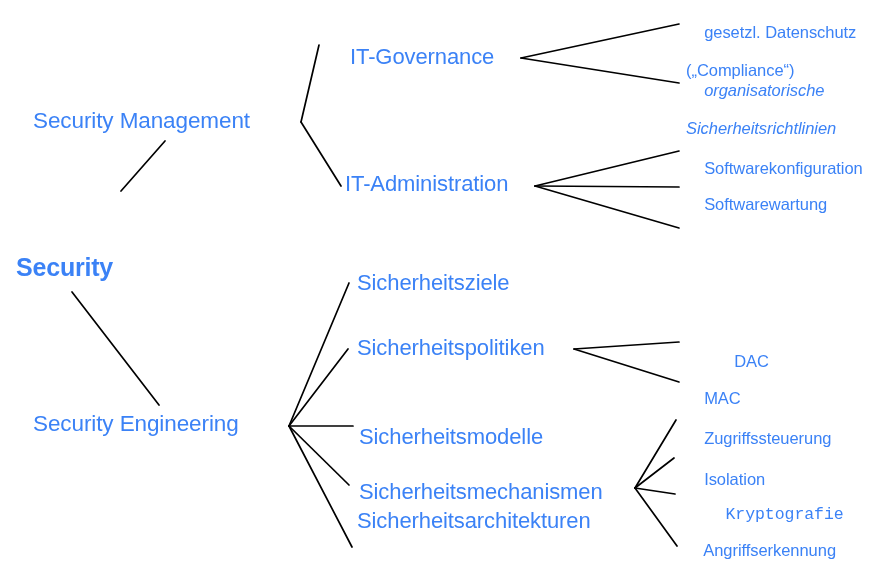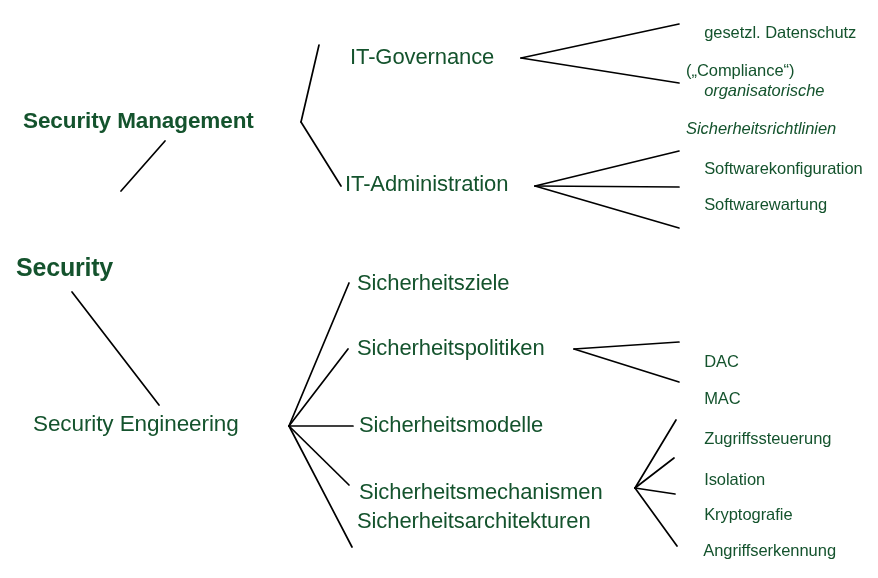--- a/index.html
+++ b/index.html
@@ -21,21 +21,21 @@
     left: 0;
     top: 0;
     width: 878px;
     height: 578px;
     pointer-events: none;
   }
   .node {
     position: absolute;
     white-space: pre;
     line-height: 1.16;
-    color: #14532d;
+    color: #3b82f6;
     font-family: "Liberation Sans", sans-serif;
   }
   .node.lvl-root {
     font-size: 25px;
     font-weight: bold;
     letter-spacing: -0.2px;
   }
   .node.lvl-1 {
     font-size: 22.5px;
     font-weight: normal;
@@ -78,33 +78,33 @@
       <line x1="574" y1="349" x2="679" y2="342" stroke="#000000" stroke-width="1.7" stroke-linecap="round"></line>
       <line x1="574" y1="349" x2="679" y2="382" stroke="#000000" stroke-width="1.7" stroke-linecap="round"></line>
       <line x1="635" y1="488" x2="676" y2="420" stroke="#000000" stroke-width="1.7" stroke-linecap="round"></line>
       <line x1="635" y1="488" x2="674" y2="458" stroke="#000000" stroke-width="1.7" stroke-linecap="round"></line>
       <line x1="635" y1="488" x2="675" y2="494" stroke="#000000" stroke-width="1.7" stroke-linecap="round"></line>
       <line x1="635" y1="488" x2="677" y2="546" stroke="#000000" stroke-width="1.7" stroke-linecap="round"></line>
     </svg>
 
   <div class="node lvl-root" style="left: 16px; top: 253px;">Security</div>
 
-  <div class="node lvl-1" style="left: 23px; top: 108px; font-weight: bold;">Security Management</div>
+  <div class="node lvl-1" style="left: 33px; top: 108px;">Security Management</div>
 
   <div class="node lvl-1" style="left: 33px; top: 411px;">Security Engineering</div>
 
   <div class="node lvl-2" style="left: 350px; top: 44px;">IT-Governance</div>
 
   <div class="node lvl-2" style="left: 345px; top: 171px;">IT-Administration</div>
 
   <div class="node lvl-2" style="left: 357px; top: 270px;">Sicherheitsziele</div>
 
   <div class="node lvl-2" style="left: 357px; top: 335px;">Sicherheitspolitiken</div>
 
-  <div class="node lvl-2" style="left: 359px; top: 412px;">Sicherheitsmodelle</div>
+  <div class="node lvl-2" style="left: 359px; top: 424px;">Sicherheitsmodelle</div>
 
   <div class="node lvl-2" style="left: 359px; top: 471px; margin-top: 8px;">Sicherheitsmechanismen</div>
 
   <div class="node lvl-2" style="left: 357px; top: 508px;">Sicherheitsarchitekturen</div>
 
   <div class="node lvl-3" style="left: 686px; top: 4px;">
     <span class="l1">gesetzl. Datenschutz</span>
     <span class="l2">(„Compliance“)</span>
   </div>
 
@@ -115,37 +115,37 @@
 
   <div class="node lvl-3" style="left: 686px; top: 140px;">
     <span class="l1">Softwarekonfiguration</span>
   </div>
 
   <div class="node lvl-3" style="left: 686px; top: 176px;">
     <span class="l1">Softwarewartung</span>
   </div>
 
 
-  <div class="node lvl-3" style="left: 686px; top: 333px;">
+  <div class="node lvl-3" style="left: 716px; top: 333px;">
     <span class="l1">DAC</span>
   </div>
 
   <div class="node lvl-3" style="left: 686px; top: 370px;">
     <span class="l1">MAC</span>
   </div>
 
   <div class="node lvl-3" style="left: 686px; top: 410px;">
     <span class="l1">Zugriffssteuerung</span>
   </div>
 
   <div class="node lvl-3" style="left: 686px; top: 451px;">
     <span class="l1">Isolation</span>
   </div>
 
-  <div class="node lvl-3" style="left: 686px; top: 486px;">
+  <div class="node lvl-3" style="left: 686px; top: 486px; font-family: Liberation Mono, monospace;">
     <span class="l1">Kryptografie</span>
   </div>
 
   <div class="node lvl-3" style="left: 686px; top: 522px;">
     <span class="l1">Angriffserkennung</span>
     
   </div>
 
 </div>
 

